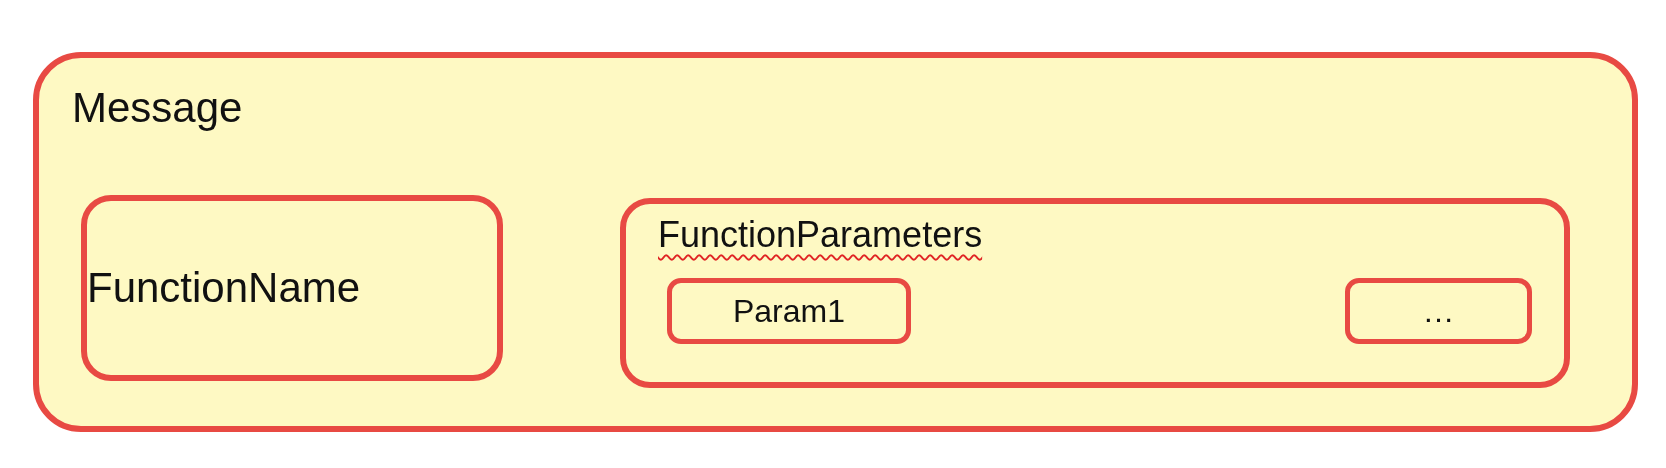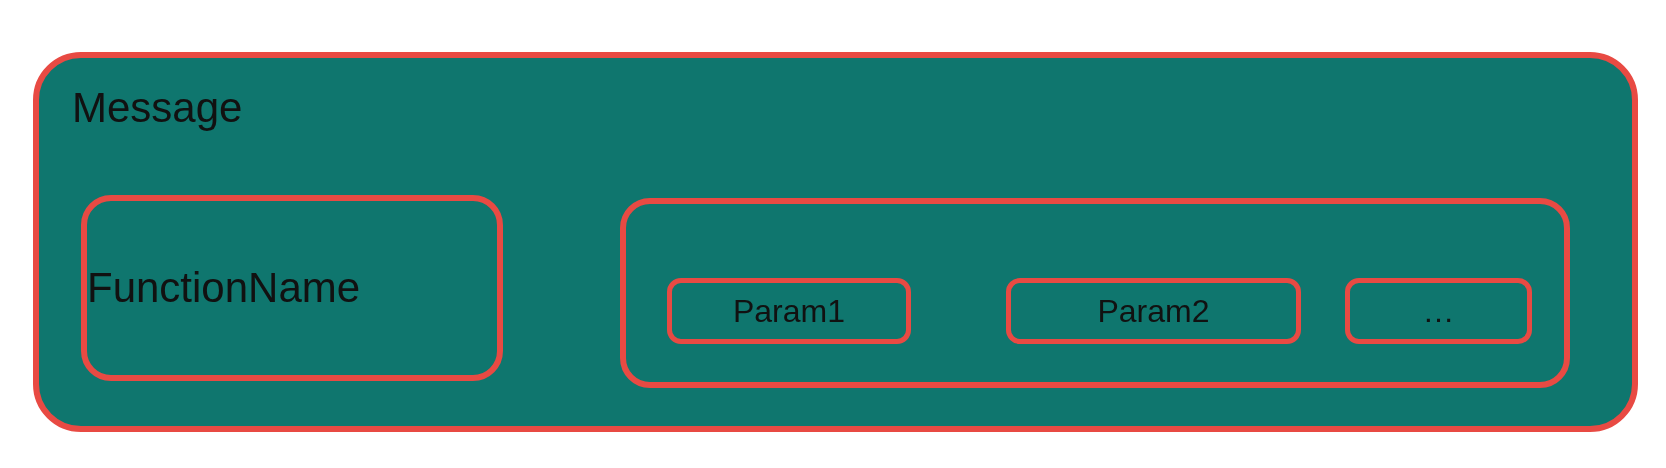--- a/index.html
+++ b/index.html
@@ -16,21 +16,21 @@
     overflow: hidden;
   }
   
   .message-box {
     position: absolute;
     left: 33px;
     top: 52px;
     width: 1605px;
     height: 380px;
     box-sizing: border-box;
-    background: #0f766e;
+    background: #fef9c3;
     border: 6px solid #e84a43;
     border-radius: 48px;
   }
   .message-label {
     position: absolute;
     left: 33px;
     top: 26px;
     font-size: 42px;
     line-height: 1.15;
     color: #111111;
@@ -107,28 +107,26 @@
 <div class="canvas">
   <div class="message-box">
 
     <div class="message-label">Message</div>
 
     <div class="fn-box">
       <span class="fn-label">FunctionName</span>
     </div>
 
     <div class="fp-box">
+      <div class="fp-label">FunctionParameters</div>
 
       <div class="param-box param-1">
         <span class="param-label">Param1</span>
       </div>
 
-      <div class="param-box param-2">
-        <span class="param-label">Param2</span>
-      </div>
 
       <div class="param-box param-ellipsis">
         <span class="param-label">…</span>
       </div>
     </div>
 
   </div>
 </div>
 
 </body></html>

